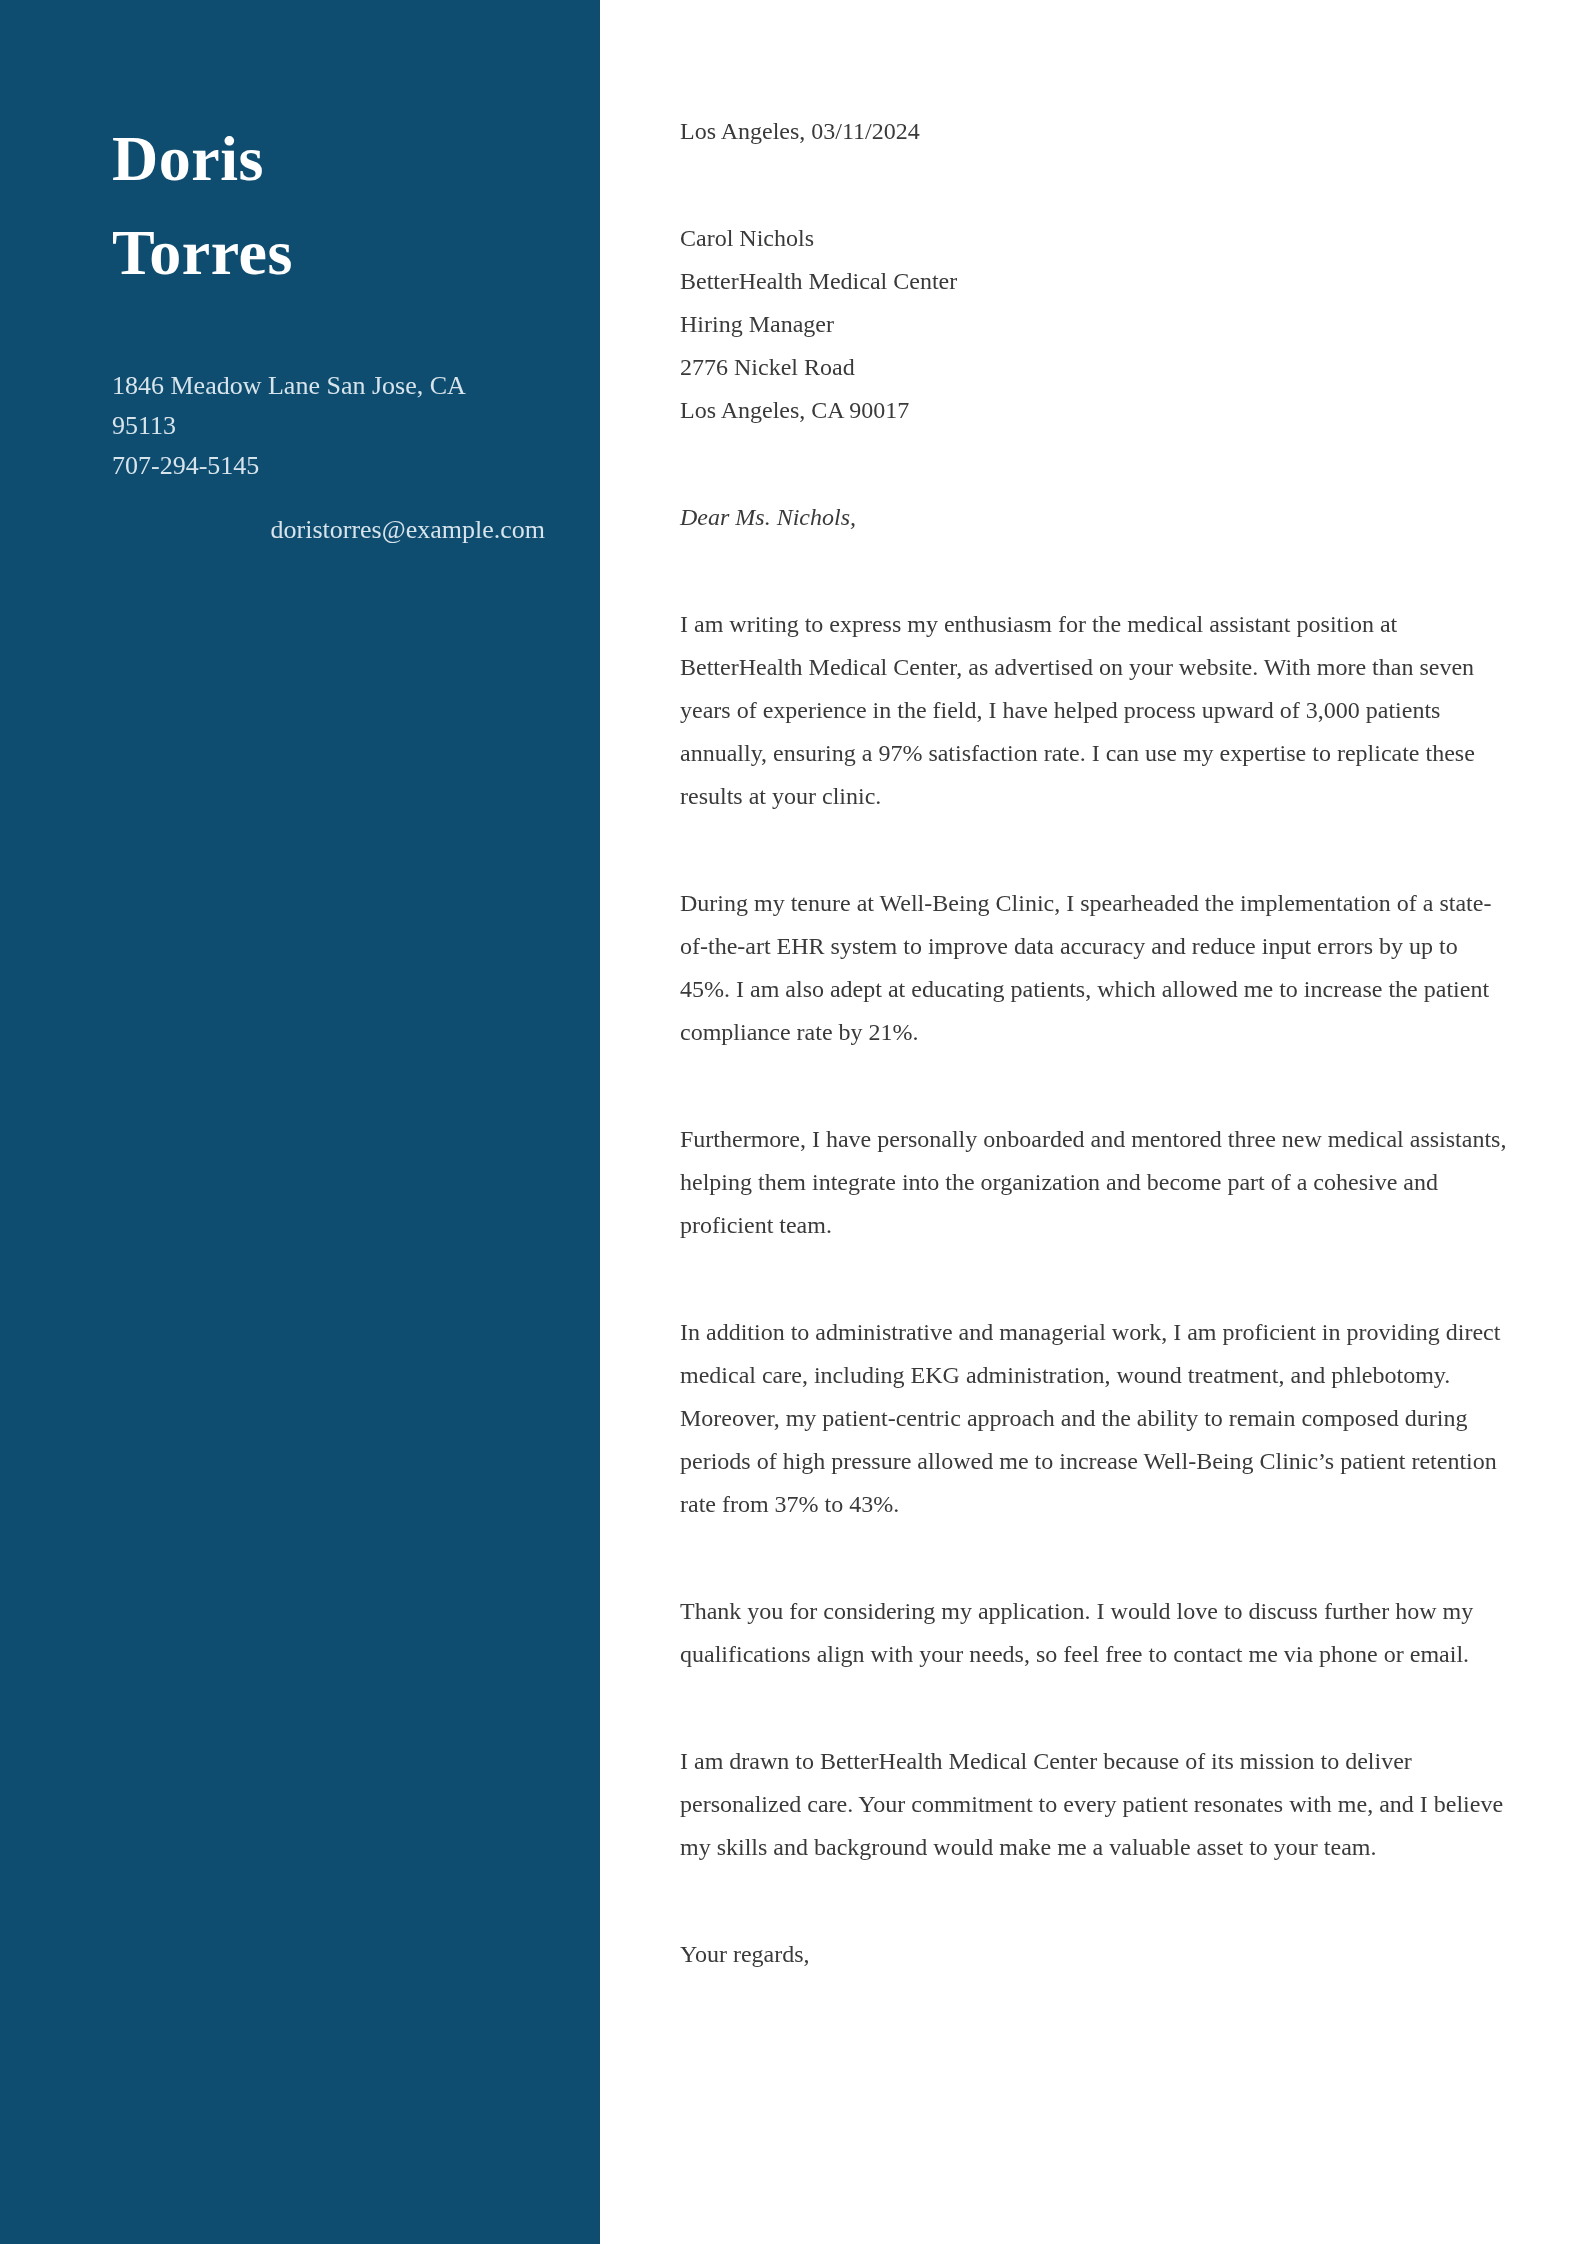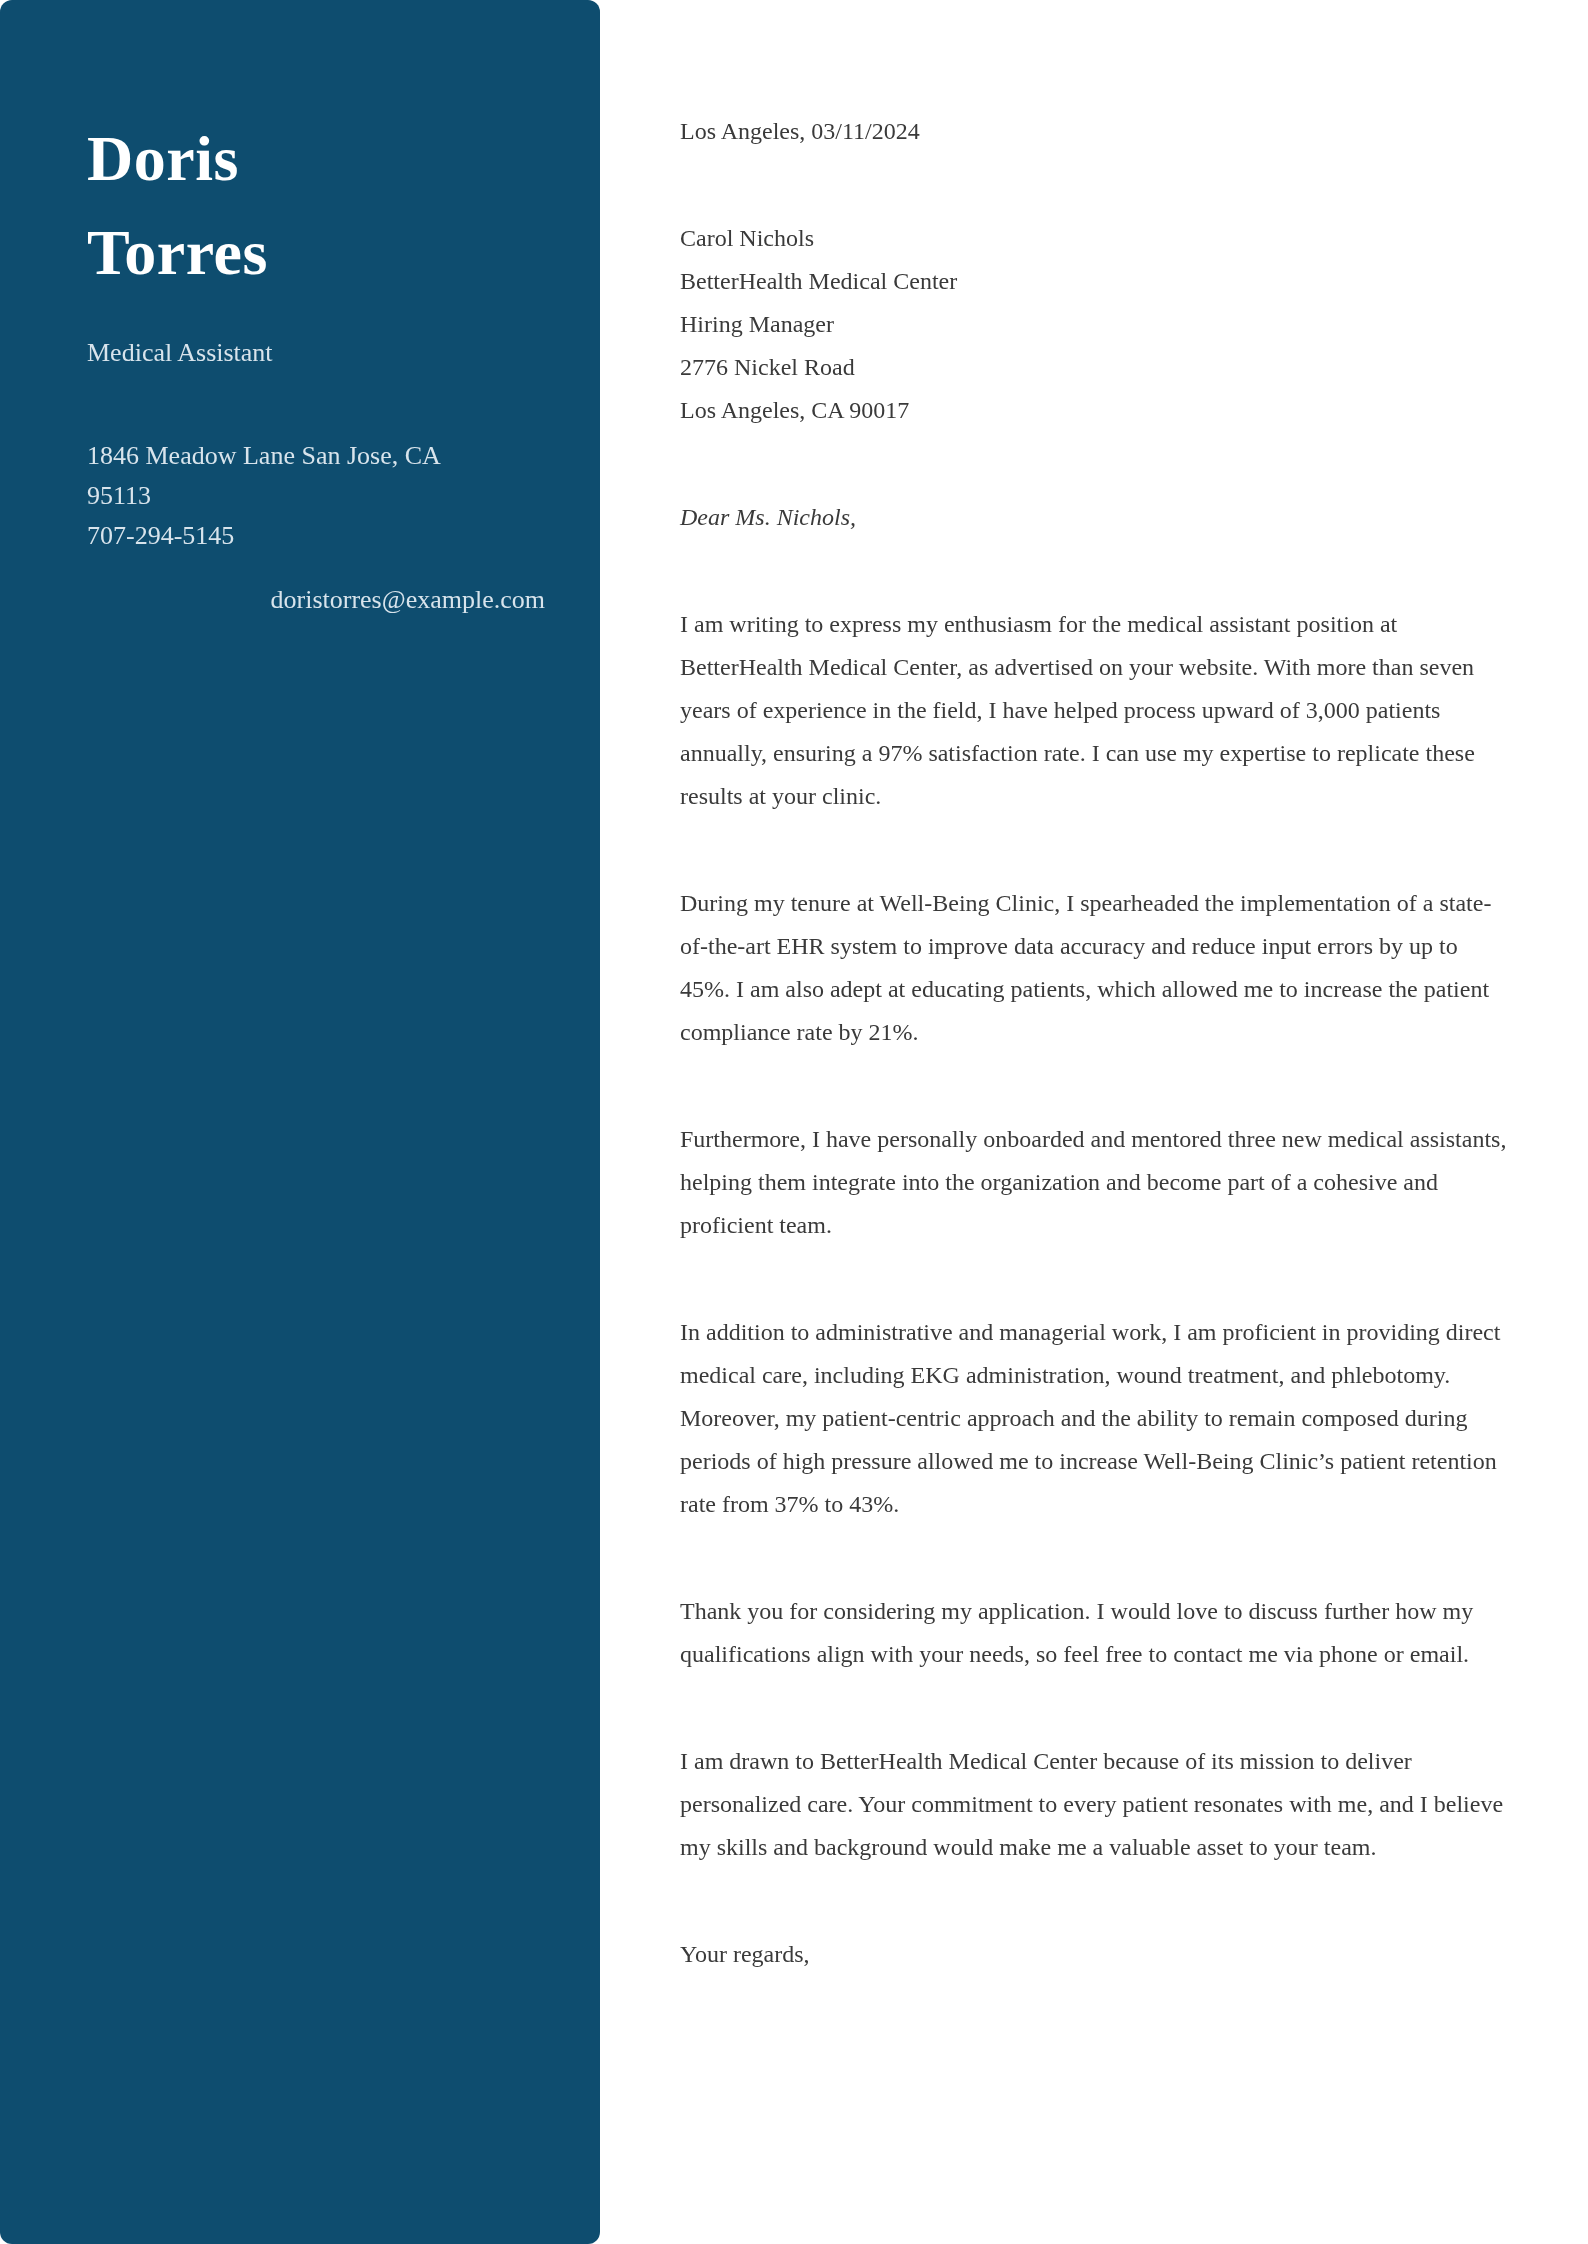--- a/index.html
+++ b/index.html
@@ -17,23 +17,22 @@
     font-family: "Liberation Serif", "DejaVu Serif", serif;
   }
 
   
   .sidebar {
     width: 600px;
     min-width: 600px;
     height: 100%;
     background: #0E4D6F;
     box-sizing: border-box;
-    padding: 112px 55px 0 87px;
+    padding: 112px 55px 0 112px;
     color: #DCE7EF;
-    border-radius: 12px;
   }
   .name {
     font-size: 64px;
     line-height: 94px;
     font-weight: bold;
     color: #ffffff;
     letter-spacing: 0.5px;
   }
   .name span { display: block; }
   .job-title {
@@ -72,21 +71,20 @@
 </head>
 <body>
 
 <div class="page">
 
   <aside class="sidebar">
     <div class="name">
       <span>Doris</span>
       <span>Torres</span>
     </div>
-    <div class="job-title">Medical Assistant</div>
     <div class="contact">
       <div class="address">
         <span>1846 Meadow Lane San Jose, CA</span>
         <span>95113</span>
       </div>
       <div class="phone">707-294-5145</div>
       <div class="email">doristorres@example.com</div>
     </div>
   </aside>
 

